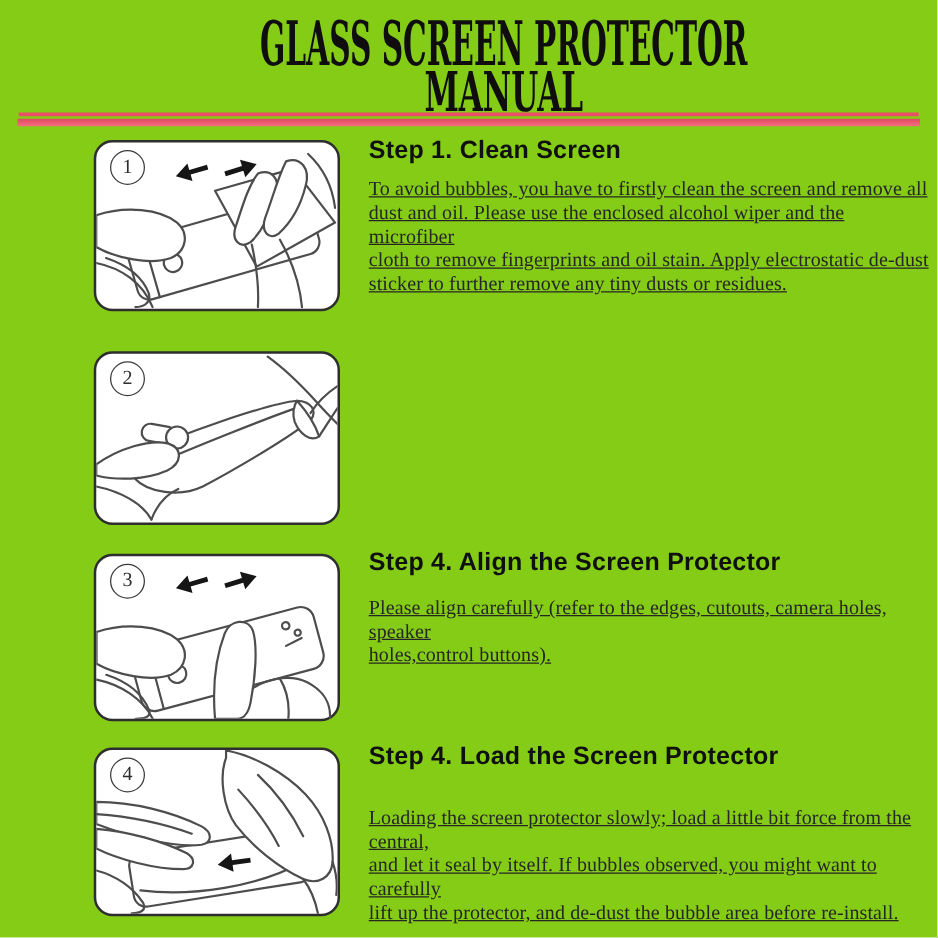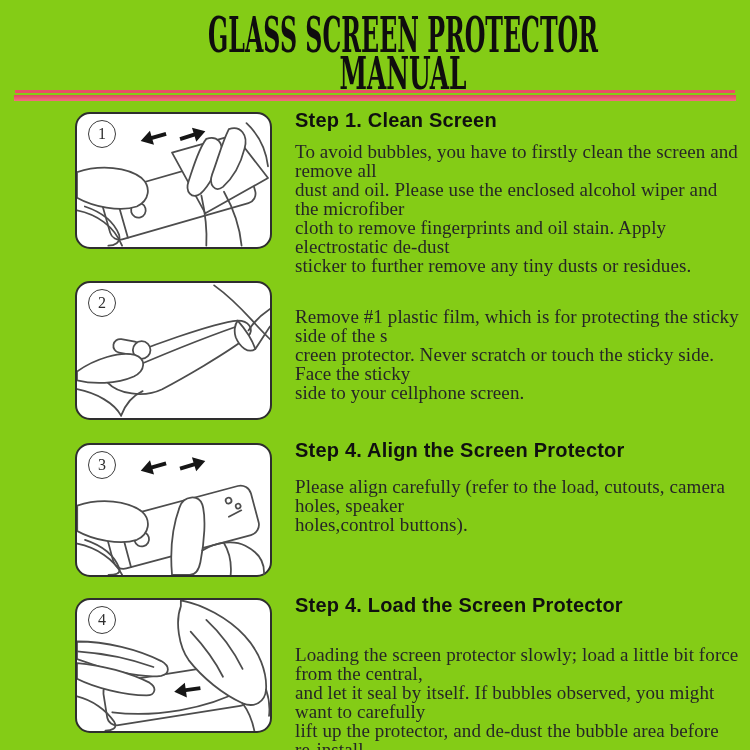--- a/index.html
+++ b/index.html
@@ -32,22 +32,22 @@
     stroke-linecap:round; stroke-linejoin:round;
   }
   .illu .fillw { fill:#ffffff; }
   .step-heading {
     position:absolute; left:295px; width:450px;
     font-size:20px; font-weight:bold; color:#101010; letter-spacing:0.2px;
     line-height:1.15;
   }
   .step-body {
     position:absolute; left:295px; width:448px;
-    font-family:"Liberation Serif", serif; font-size:19px; color:#262626;
-    line-height:19px; white-space:pre-line; letter-spacing:0.1px;
+    font-family:"Liberation Serif", serif; font-size:16px; color:#262626;
+    line-height:19px; white-space:pre-line; letter-spacing:0.1px;text-decoration:underline;
   }
   .defs-svg { position:absolute; width:0; height:0; overflow:hidden; }
 </style>
 </head>
 <body>
 
 <svg class="defs-svg">
   <defs>
     <path id="arrow-r" d="M0,5.5 L15,5.5 L15,0 L27,7.5 L15,15 L15,9.5 L0,9.5 Z" fill="#161616" stroke="none"></path>
   </defs>
@@ -111,23 +111,20 @@
       <g>
         <rect class="fillw" x="37" y="56" width="28" height="14" rx="7" transform="rotate(10 51 63)"></rect>
         <circle class="fillw" cx="66" cy="66" r="9"></circle>
         <path class="fillw" d="M0,88 C18,75 44,67 59,71 C71,75 70,87 58,93 C40,101 16,101 0,97 Z"></path>
         <path d="M0,106 C20,110 38,120 45,133"></path>
         <path d="M45,133 C50,120 58,112 67,108"></path>
       </g>
     </svg>
     <div class="badge">2</div>
   </div>
-  <div class="step-body" style="top:307px;">Remove #1 plastic film, which is for protecting the sticky side of the s
-creen protector. Never scratch or touch the sticky side. Face the sticky
-side to your cellphone screen.</div>
 
   <div class="stepbox" style="top:443px; height:130px;">
     <svg class="illu" viewBox="0 0 197 133">
       <g transform="rotate(-15 100 84)">
         <rect x="30" y="60" width="154" height="52" rx="11"></rect>
         <path d="M46,62 L46,112"></path>
         <circle cx="64" cy="87" r="7.5"></circle>
         <circle cx="160" cy="72" r="3"></circle>
         <circle cx="168" cy="80" r="2.5"></circle>
         <path d="M156,88 L170,85"></path>
@@ -143,21 +140,21 @@
         <path d="M150,100 C156,110 158,122 157,133"></path>
       </g>
       <g>
         <use href="#arrow-r" transform="translate(103,17) rotate(-17)"></use>
         <use href="#arrow-r" transform="translate(93,26) rotate(164)"></use>
       </g>
     </svg>
     <div class="badge">3</div>
   </div>
   <div class="step-heading" style="top:439px;">Step 4. Align the Screen Protector</div>
-  <div class="step-body" style="top:477px;">Please align carefully (refer to the load, cutouts, camera holes, speaker
+  <div class="step-body" style="top:477px;">Please align carefully (refer to the edges, cutouts, camera holes, speaker
 holes,control buttons).</div>
 
   <div class="stepbox" style="top:598px; height:131px;">
     <svg class="illu" viewBox="0 0 197 133">
       <g transform="rotate(-9 100 96)">
         <rect x="28" y="74" width="146" height="44" rx="10"></rect>
         <path d="M34,104 C75,116 130,116 168,102"></path>
       </g>
       <g>
         <path class="fillw" d="M0,42 C30,42 62,50 86,62 C95,67 95,75 86,77 C64,80 26,70 0,60 Z"></path>

